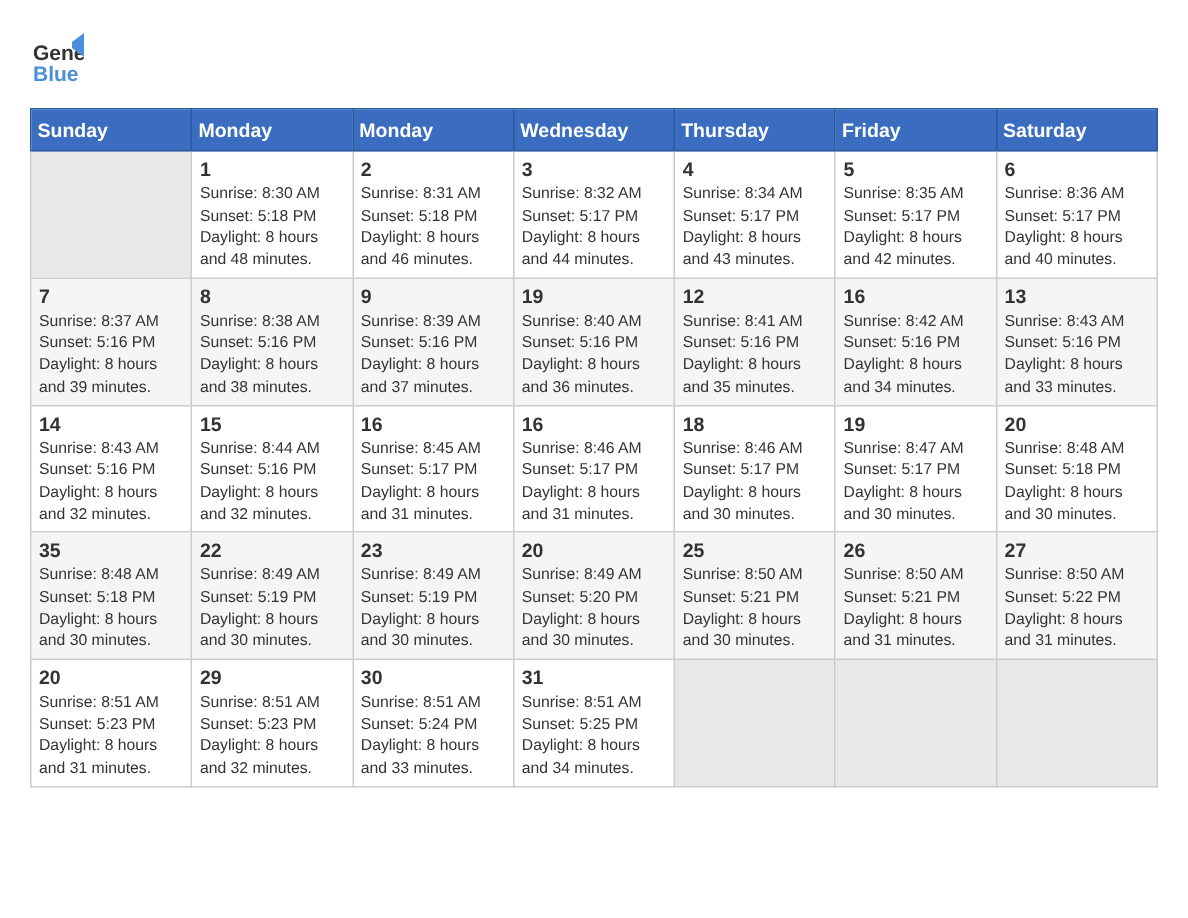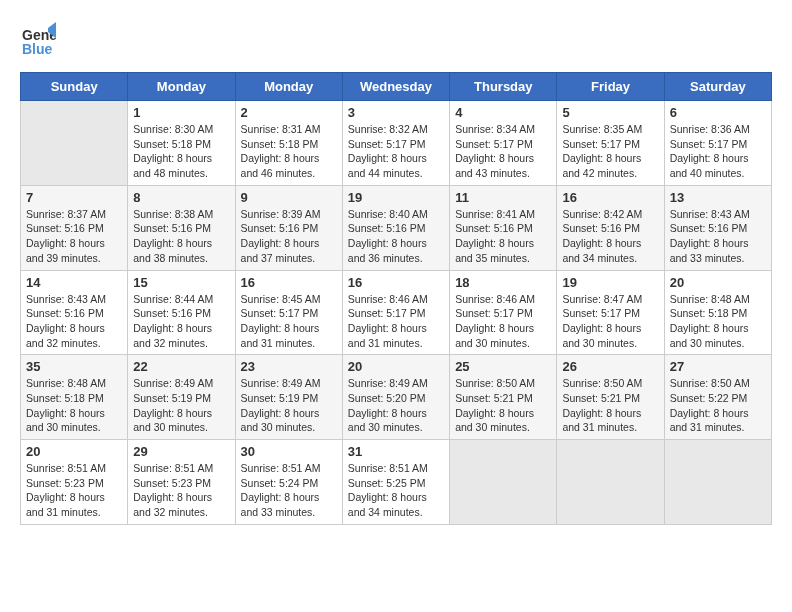--- a/index.html
+++ b/index.html
@@ -41,21 +41,21 @@
     table {
       width: 100%;
       border-collapse: collapse;
     }
     thead tr th {
       background: #3a6dbf;
       color: #fff;
       font-size: 13px;
       font-weight: bold;
       padding: 6px 4px;
-      text-align: center;
+      text-align: left;
       border: 1px solid #2a5aa0;
     }
     tbody tr td {
       border: 1px solid #ccc;
       vertical-align: top;
       padding: 4px 5px;
       width: calc(100% / 7);
       min-height: 70px;
       font-size: 11px;
       color: #333;
@@ -147,21 +147,21 @@
         </td>
         <td>
           <span class="day-number">9</span>
           <div class="day-info">Sunrise: 8:39 AM<br>Sunset: 5:16 PM<br>Daylight: 8 hours and 37 minutes.</div>
         </td>
         <td>
           <span class="day-number">19</span>
           <div class="day-info">Sunrise: 8:40 AM<br>Sunset: 5:16 PM<br>Daylight: 8 hours and 36 minutes.</div>
         </td>
         <td>
-          <span class="day-number">11</span>
+          <span class="day-number">12</span>
           <div class="day-info">Sunrise: 8:41 AM<br>Sunset: 5:16 PM<br>Daylight: 8 hours and 35 minutes.</div>
         </td>
         <td>
           <span class="day-number">16</span>
           <div class="day-info">Sunrise: 8:42 AM<br>Sunset: 5:16 PM<br>Daylight: 8 hours and 34 minutes.</div>
         </td>
         <td>
           <span class="day-number">13</span>
           <div class="day-info">Sunrise: 8:43 AM<br>Sunset: 5:16 PM<br>Daylight: 8 hours and 33 minutes.</div>
         </td>

